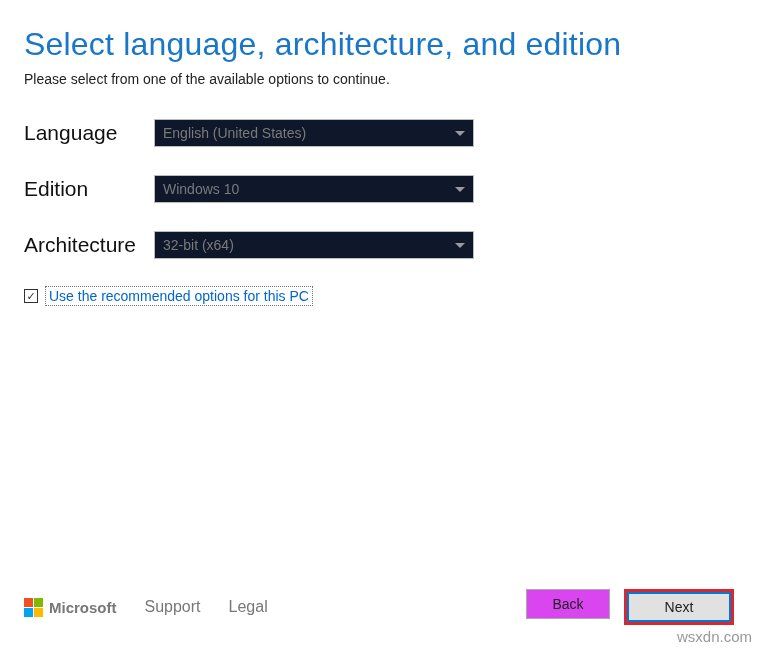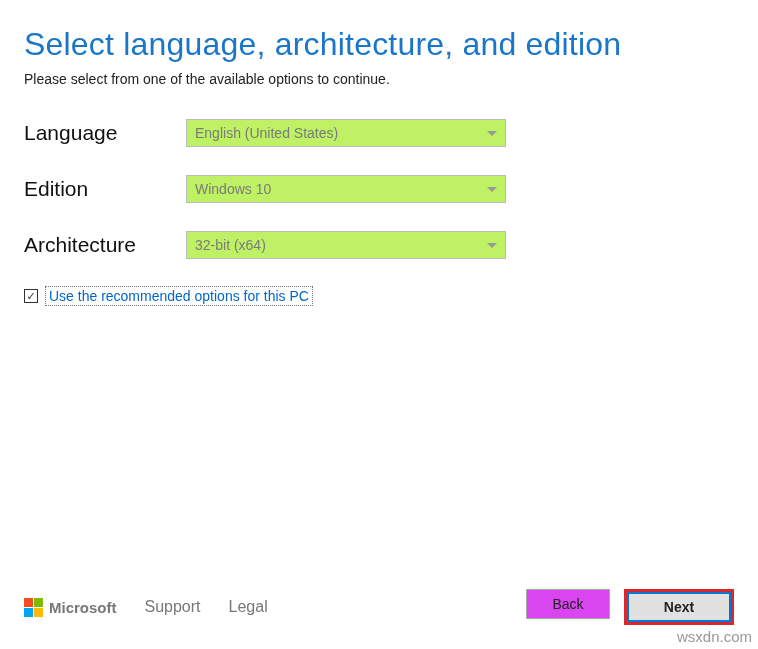--- a/index.html
+++ b/index.html
@@ -34,29 +34,28 @@
     margin-bottom: 28px;
   }
   .label {
     width: 130px;
     font-size: 21px;
     color: #111;
   }
   .select-disabled {
     width: 320px;
     height: 28px;
-    background: #bef264;
+    background: #0f172a;
     border: 1px solid #bcbcbc;
     display: flex;
     align-items: center;
     justify-content: space-between;
     padding: 0 8px;
     font-size: 14px;
     color: #7a7a7a;
-    margin-left: 32px;
   }
   .chevron {
     width: 0; height: 0;
     border-left: 5px solid transparent;
     border-right: 5px solid transparent;
     border-top: 5px solid #9a9a9a;
   }
   .checkbox-row {
     display: flex;
     align-items: center;
@@ -136,21 +135,20 @@
   }
   .btn-next-wrap {
     border: 3px solid #d9272e;
     padding: 0;
   }
   .btn-next {
     border: 2px solid #0078d7;
     background: #e1e1e1;
     width: 104px;
     height: 30px;
-    font-weight: bold;
   }
   .watermark {
     position: absolute;
     right: 6px;
     bottom: 4px;
     font-size: 15px;
     color: #999;
   }
 </style>
 </head>

